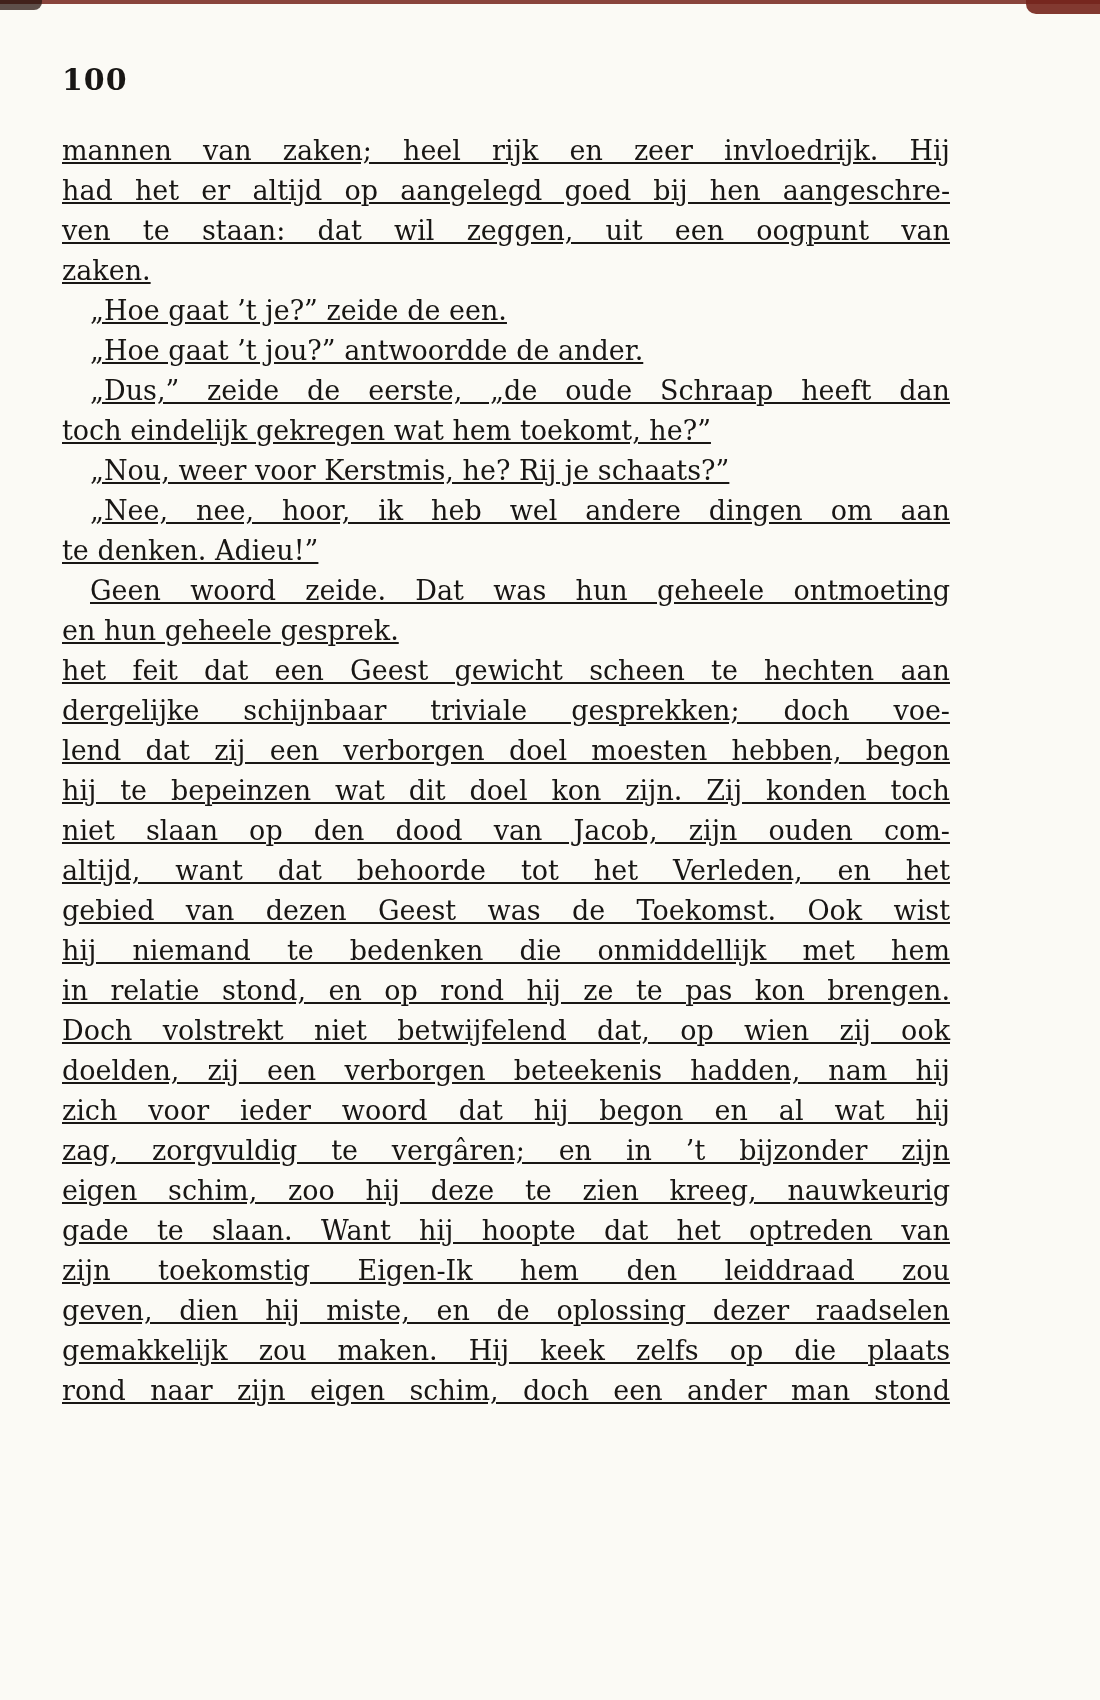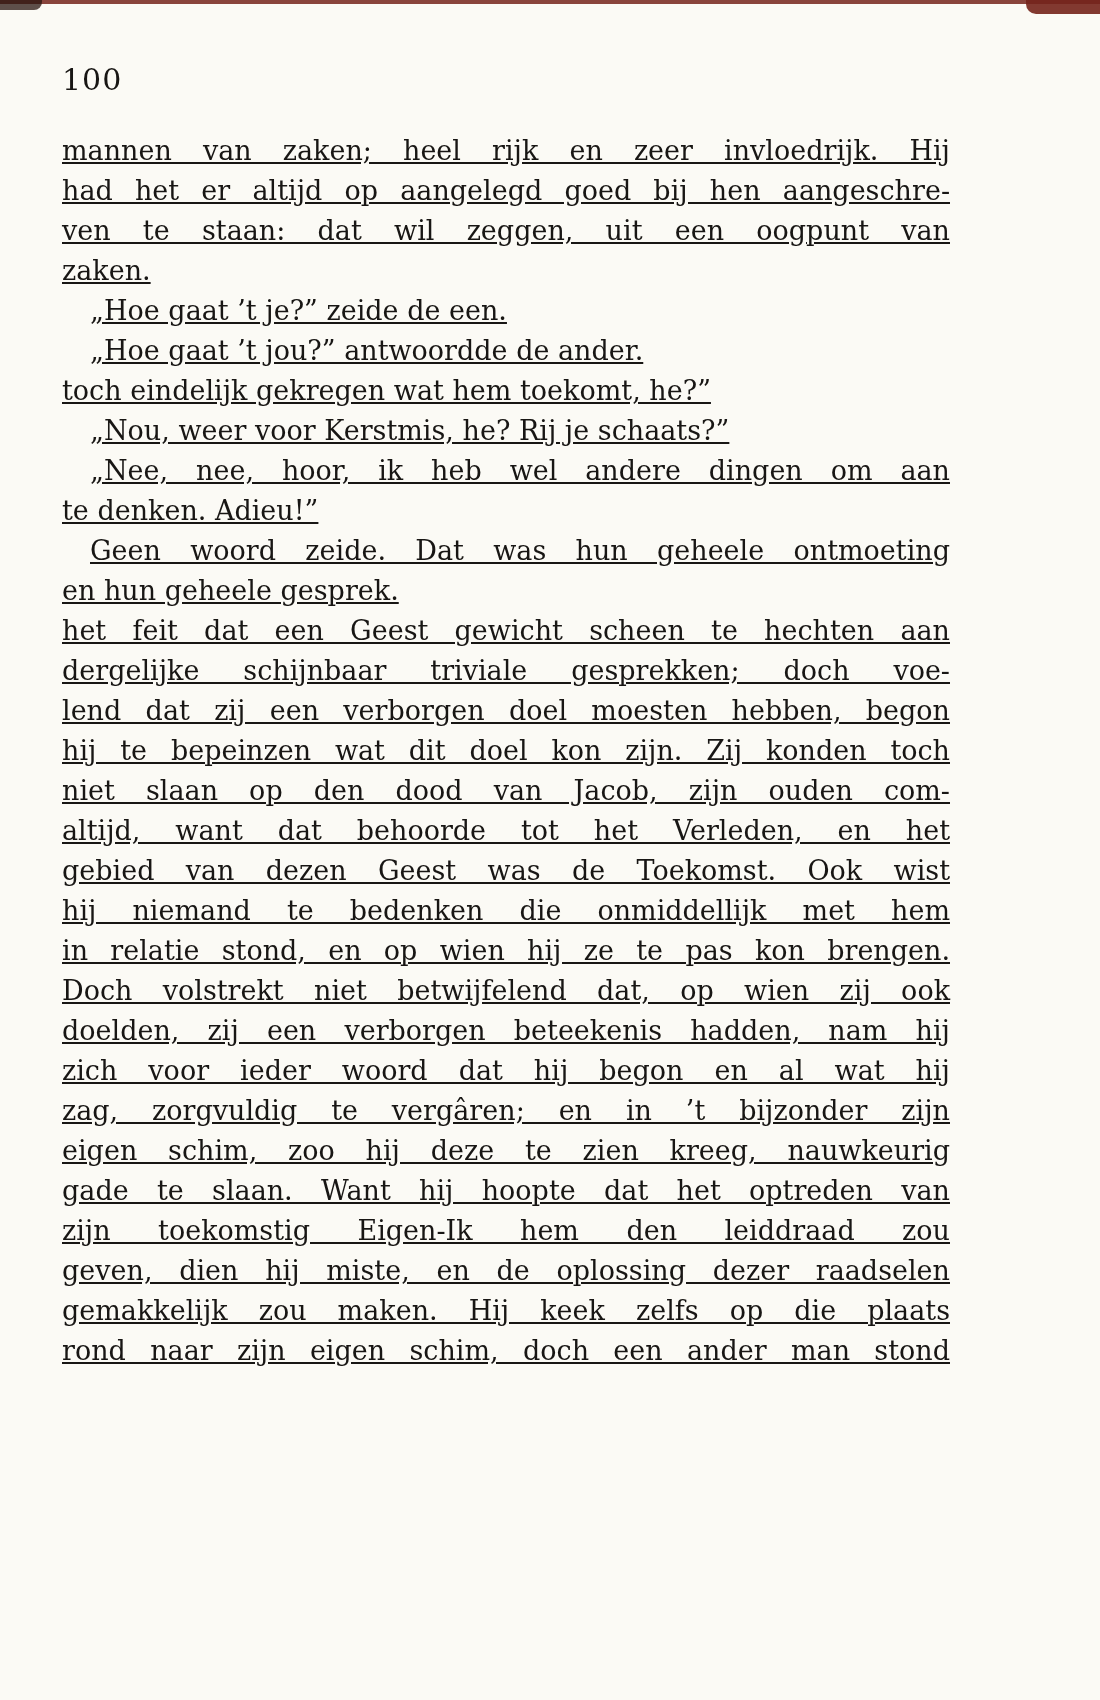--- a/index.html
+++ b/index.html
@@ -42,21 +42,21 @@
     height: 10px;
     background: var(--artifact-dark, #2a1510);
     opacity: 0.75;
     border-radius: 0 0 8px 0;
   }
   .page-number {
     position: absolute;
     top: 62px;
     left: 62px;
     font-size: 30px;
-    font-weight: normal;
+    font-weight: bold;
     letter-spacing: 1px;
   }
   .text-block {
     position: absolute;
     top: 131px;
     left: 62px;
     width: 888px;
     font-size: 27px;
   }
   .paragraph { margin: 0; text-decoration: underline; }
@@ -90,20 +90,21 @@
         <div class="line fill">ven te staan: dat wil zeggen, uit een oogpunt van</div>
         <div class="line">zaken.</div>
       </div>
       <div class="paragraph">
         <div class="line indent">„Hoe gaat ’t je?” zeide de een.</div>
       </div>
       <div class="paragraph">
         <div class="line indent">„Hoe gaat ’t jou?” antwoordde de ander.</div>
       </div>
       <div class="paragraph">
+        <div class="line fill indent">„Dus,” zeide de eerste, „de oude Schraap heeft dan</div>
         <div class="line">toch eindelijk gekregen wat hem toekomt, he?”</div>
       </div>
       <div class="paragraph">
         <div class="line indent">„Nou, weer voor Kerstmis, he? Rij je schaats?”</div>
       </div>
       <div class="paragraph">
         <div class="line fill indent">„Nee, nee, hoor, ik heb wel andere dingen om aan</div>
         <div class="line">te denken. Adieu!”</div>
       </div>
       <div class="paragraph">
@@ -112,21 +113,21 @@
       </div>
       <div class="paragraph">
         <div class="line fill">het feit dat een Geest gewicht scheen te hechten aan</div>
         <div class="line fill">dergelijke schijnbaar triviale gesprekken; doch voe-</div>
         <div class="line fill">lend dat zij een verborgen doel moesten hebben, begon</div>
         <div class="line fill">hij te bepeinzen wat dit doel kon zijn. Zij konden toch</div>
         <div class="line fill">niet slaan op den dood van Jacob, zijn ouden com-</div>
         <div class="line fill">altijd, want dat behoorde tot het Verleden, en het</div>
         <div class="line fill">gebied van dezen Geest was de Toekomst. Ook wist</div>
         <div class="line fill">hij niemand te bedenken die onmiddellijk met hem</div>
-        <div class="line fill">in relatie stond, en op wien hij ze te pas kon brengen.</div>
+        <div class="line fill">in relatie stond, en op rond hij ze te pas kon brengen.</div>
         <div class="line fill">Doch volstrekt niet betwijfelend dat, op wien zij ook</div>
         <div class="line fill">doelden, zij een verborgen beteekenis hadden, nam hij</div>
         <div class="line fill">zich voor ieder woord dat hij begon en al wat hij</div>
         <div class="line fill">zag, zorgvuldig te vergâren; en in ’t bijzonder zijn</div>
         <div class="line fill">eigen schim, zoo hij deze te zien kreeg, nauwkeurig</div>
         <div class="line fill">gade te slaan. Want hij hoopte dat het optreden van</div>
         <div class="line fill">zijn toekomstig Eigen-Ik hem den leiddraad zou</div>
         <div class="line fill">geven, dien hij miste, en de oplossing dezer raadselen</div>
         <div class="line fill">gemakkelijk zou maken. Hij keek zelfs op die plaats</div>
         <div class="line fill">rond naar zijn eigen schim, doch een ander man stond</div>

